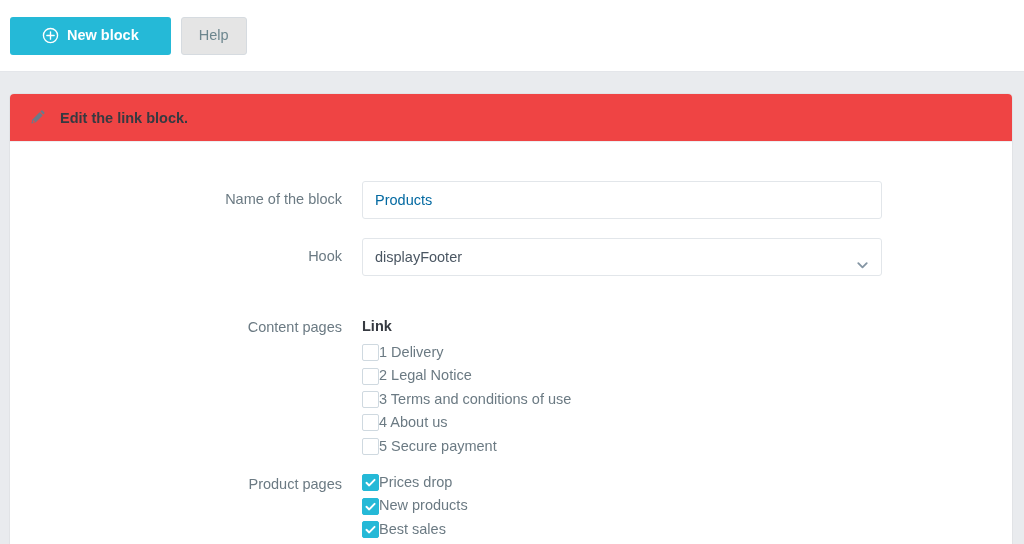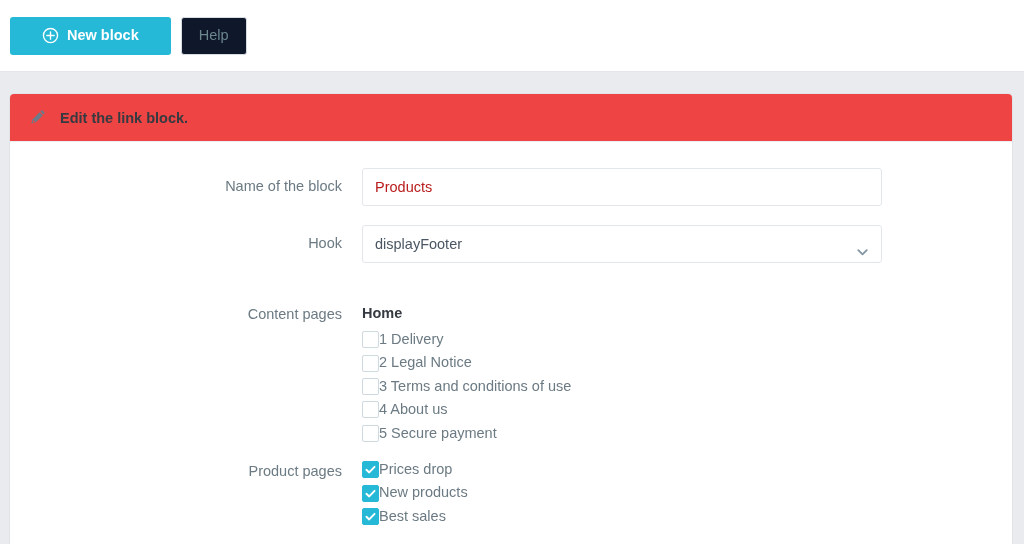--- a/index.html
+++ b/index.html
@@ -53,21 +53,21 @@
     gap: 8px;
     cursor: pointer;
     line-height: 1;
   }
   .btn-new-block .plus-icon {
     display: inline-flex;
     width: 17px;
     height: 17px;
   }
   .btn-help {
-    background: #0f172a;
+    background: #e5e5e5;
     color: #6c868e;
     border: 1px solid #d6dbe0;
     border-radius: 3px;
     height: 38px;
     padding: 0 17px;
     font-size: 14.5px;
     font-family: "Liberation Sans", sans-serif;
     cursor: pointer;
     line-height: 1;
   }
@@ -109,20 +109,21 @@
   .panel-body {
     padding: 26px 20px 0 20px;
     box-sizing: border-box;
   }
 
   
   .form-row {
     display: flex;
     align-items: flex-start;
     margin-bottom: 19px;
+    margin-top: 13px;
   }
   .form-label {
     width: 332px;
     flex: 0 0 332px;
     text-align: right;
     padding-right: 20px;
     box-sizing: border-box;
     font-size: 14.5px;
     color: #6b7a83;
     padding-top: 9px;
@@ -133,21 +134,21 @@
     min-width: 0;
   }
   .text-input {
     width: 520px;
     height: 38px;
     box-sizing: border-box;
     border: 1px solid #e2e6ea;
     border-radius: 3px;
     padding: 0 12px;
     font-size: 14.5px;
-    color: #b91c1c;
+    color: #0369a1;
     font-family: "Liberation Sans", sans-serif;
     background: #ffffff;
     outline: none;
   }
   .select-wrap {
     position: relative;
     width: 520px;
     height: 53px;
   }
   .select-box {
@@ -280,21 +281,21 @@
                 <polyline points="3.5,6 8,10.5 12.5,6"></polyline>
               </svg>
             </span>
           </div>
         </div>
       </div>
 
       <div class="form-row row-content-pages">
         <div class="form-label">Content pages</div>
         <div class="form-control-col">
-          <div class="group-title">Home</div>
+          <div class="group-title">Link</div>
           <div class="check-list">
 
             <label class="check-item">
               <span class="cbox">
                 
               </span>
               <span class="check-label">1 Delivery</span>
             </label>
 
             <label class="check-item">

